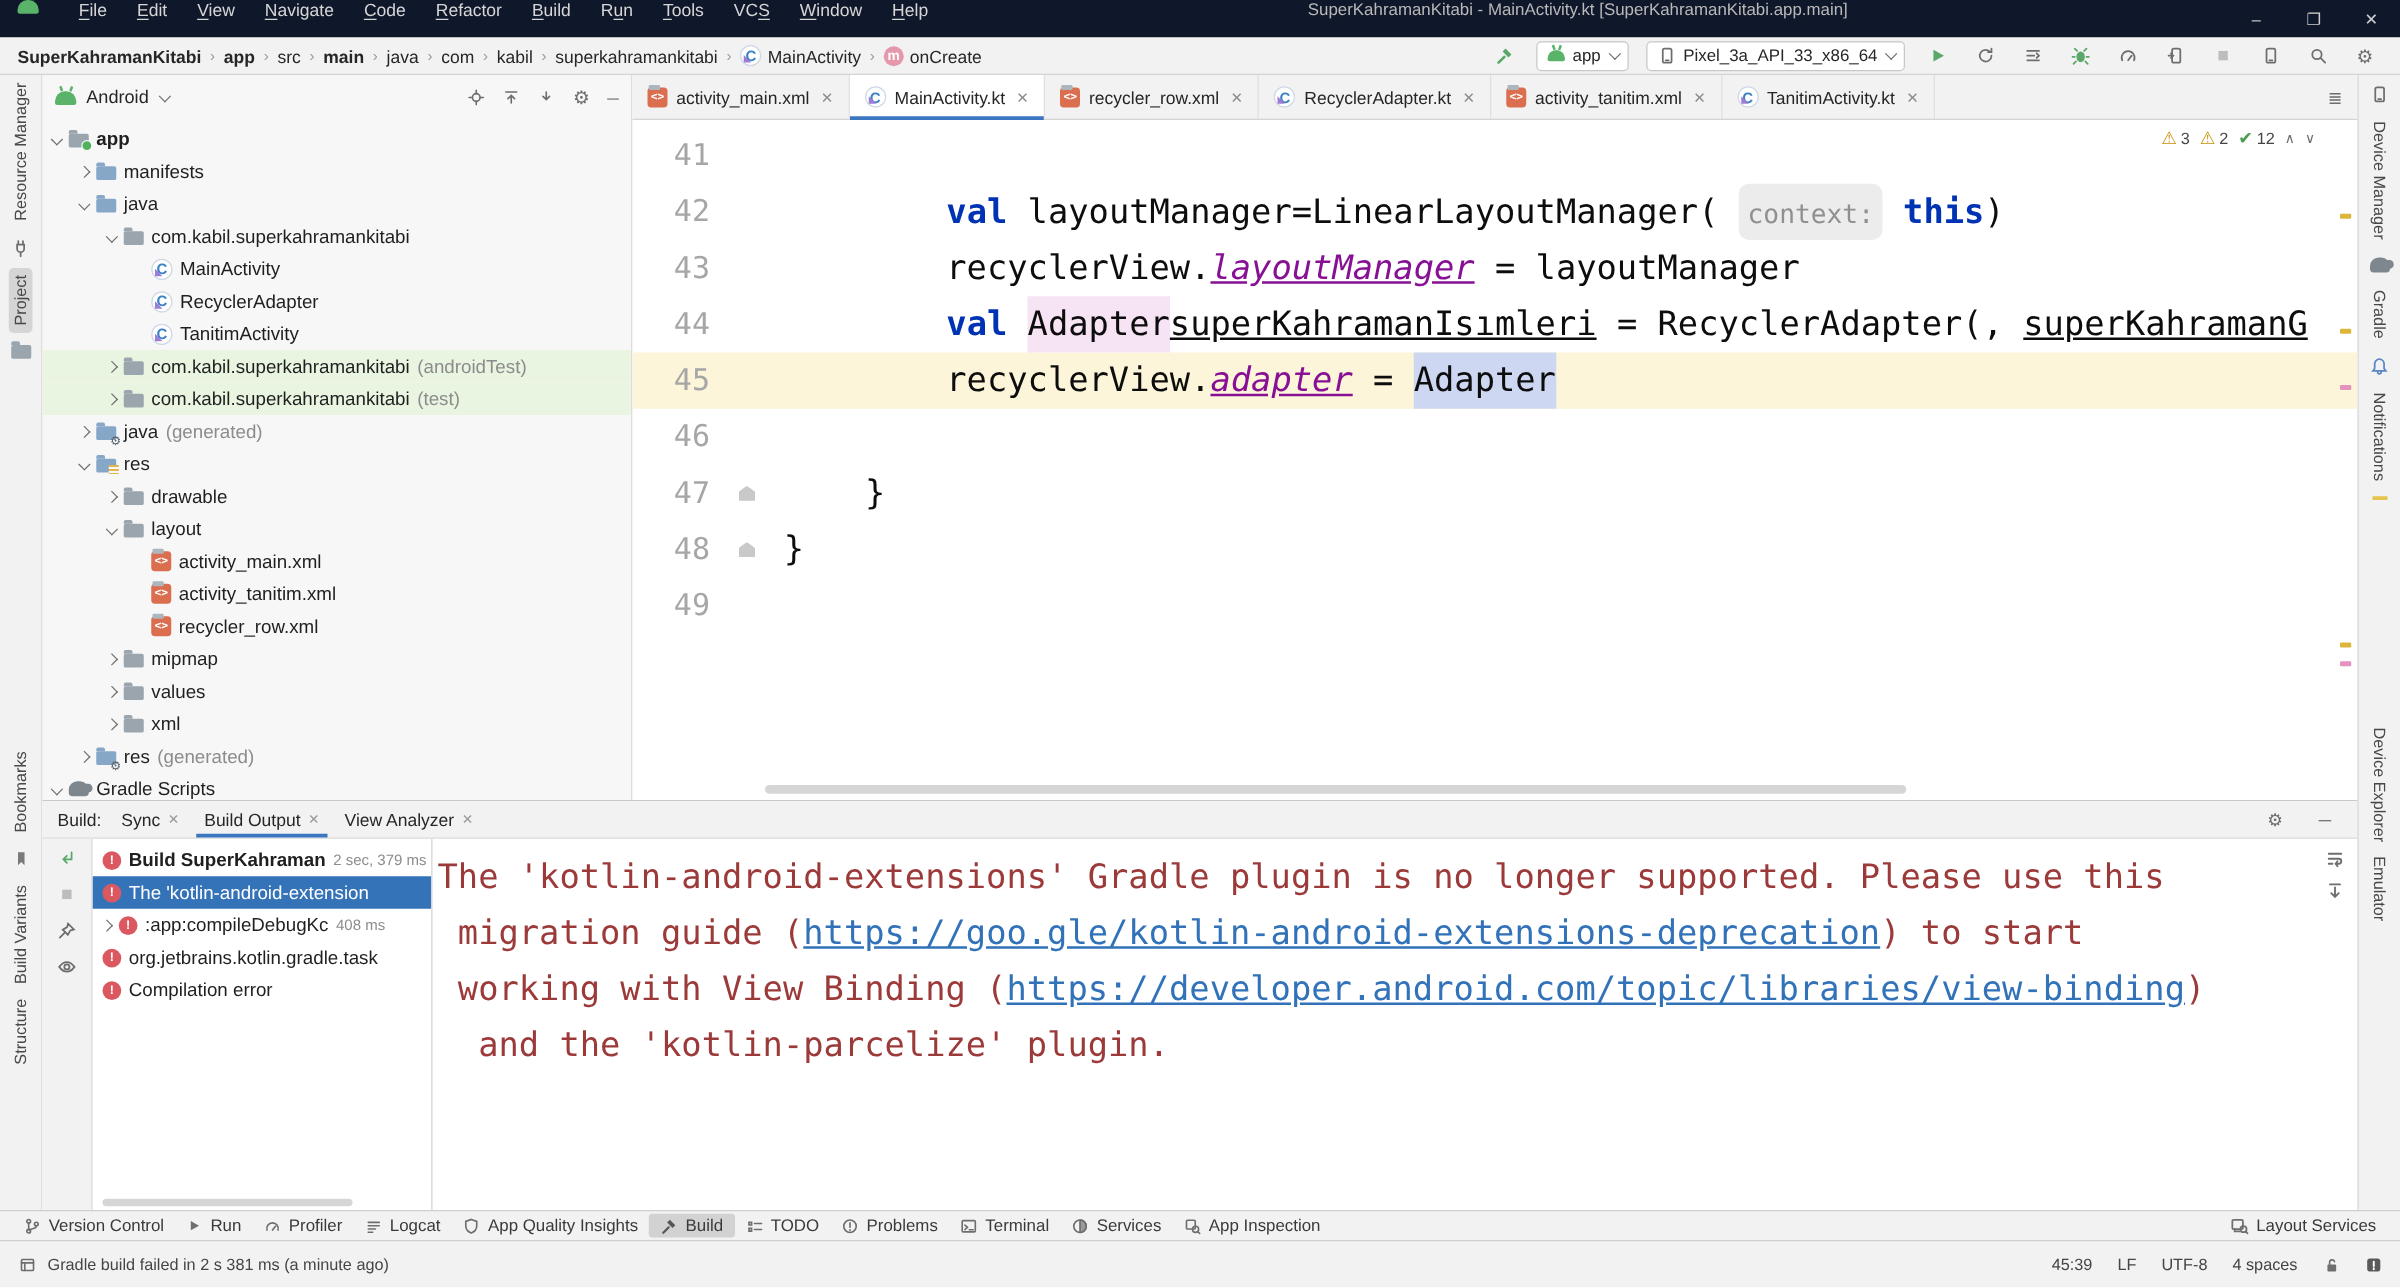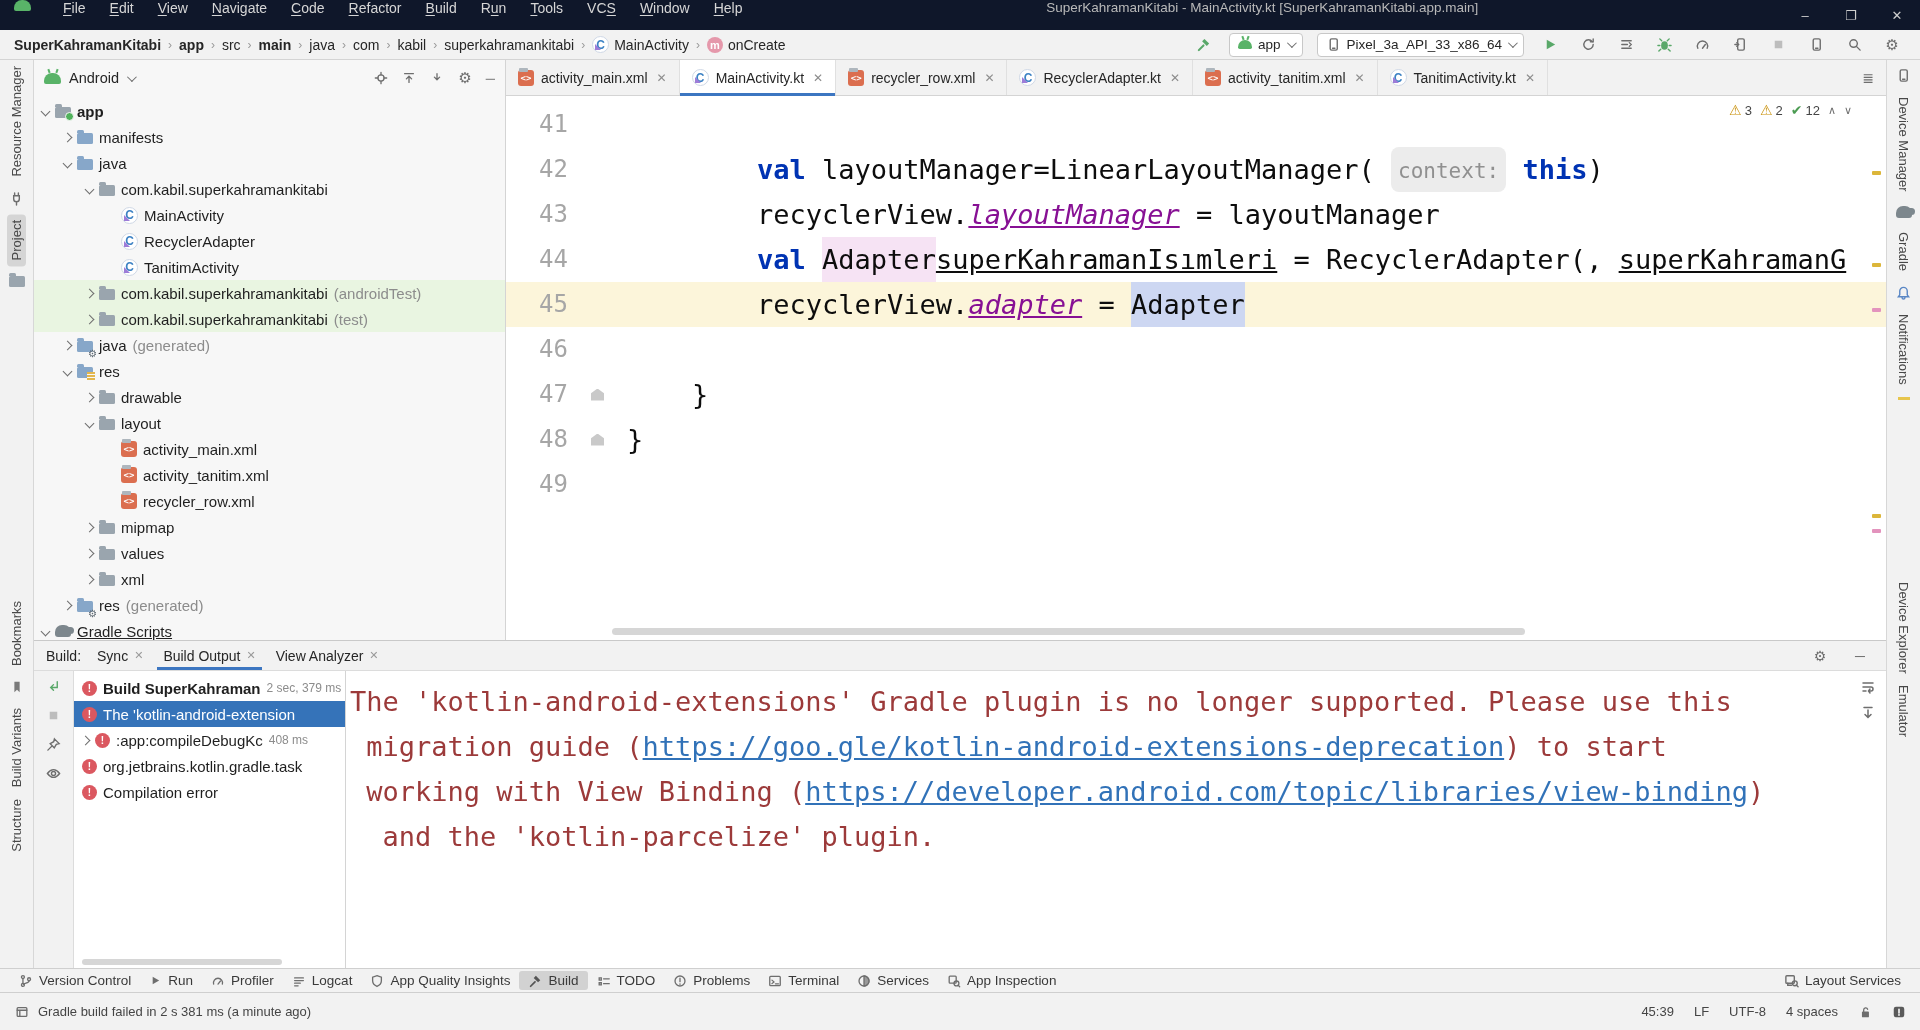--- a/index.html
+++ b/index.html
@@ -521,21 +521,21 @@
                 <span>xml</span>
               </div>
               <div class="trow" style="padding-left: 30px;">
                 <span class="arr right"></span>
                 <span style="display: flex;">
                   <span class="icon-folder gear"></span>
                 </span>
                 <span>res</span>
                 <span class="sfx">(generated)</span>
               </div>
-              <div class="trow" style="padding-left: 8px; text-decoration: underline;">
+              <div class="trow" style="padding-left: 8px;">
                 <span class="arr down"></span>
                 <span style="display: flex;">
                   <span class="icon-gradle"></span>
                 </span>
                 <span>Gradle Scripts</span>
               </div>
             </div>
         </div>
 
         <div class="editorpane">

